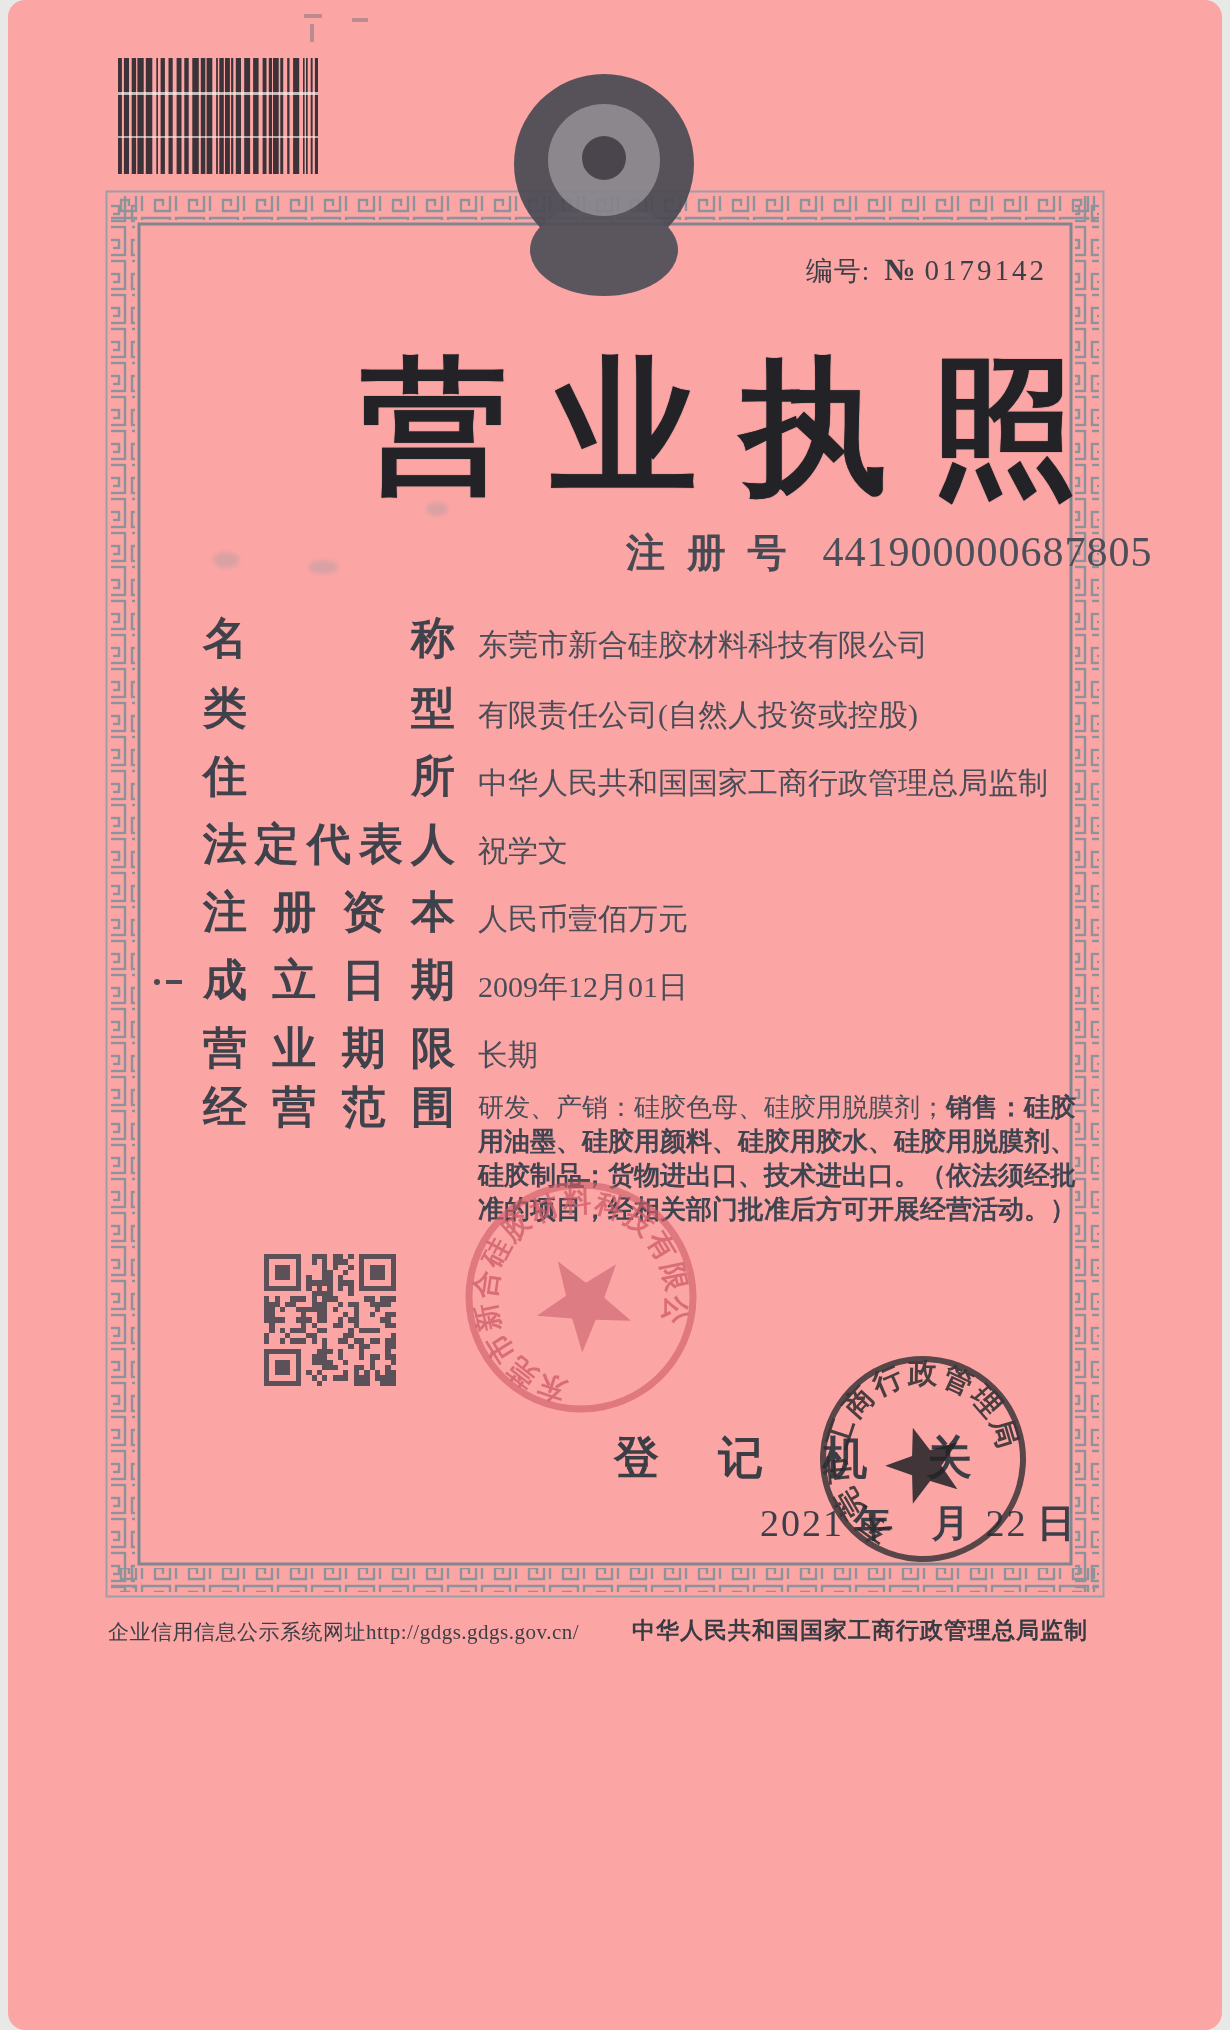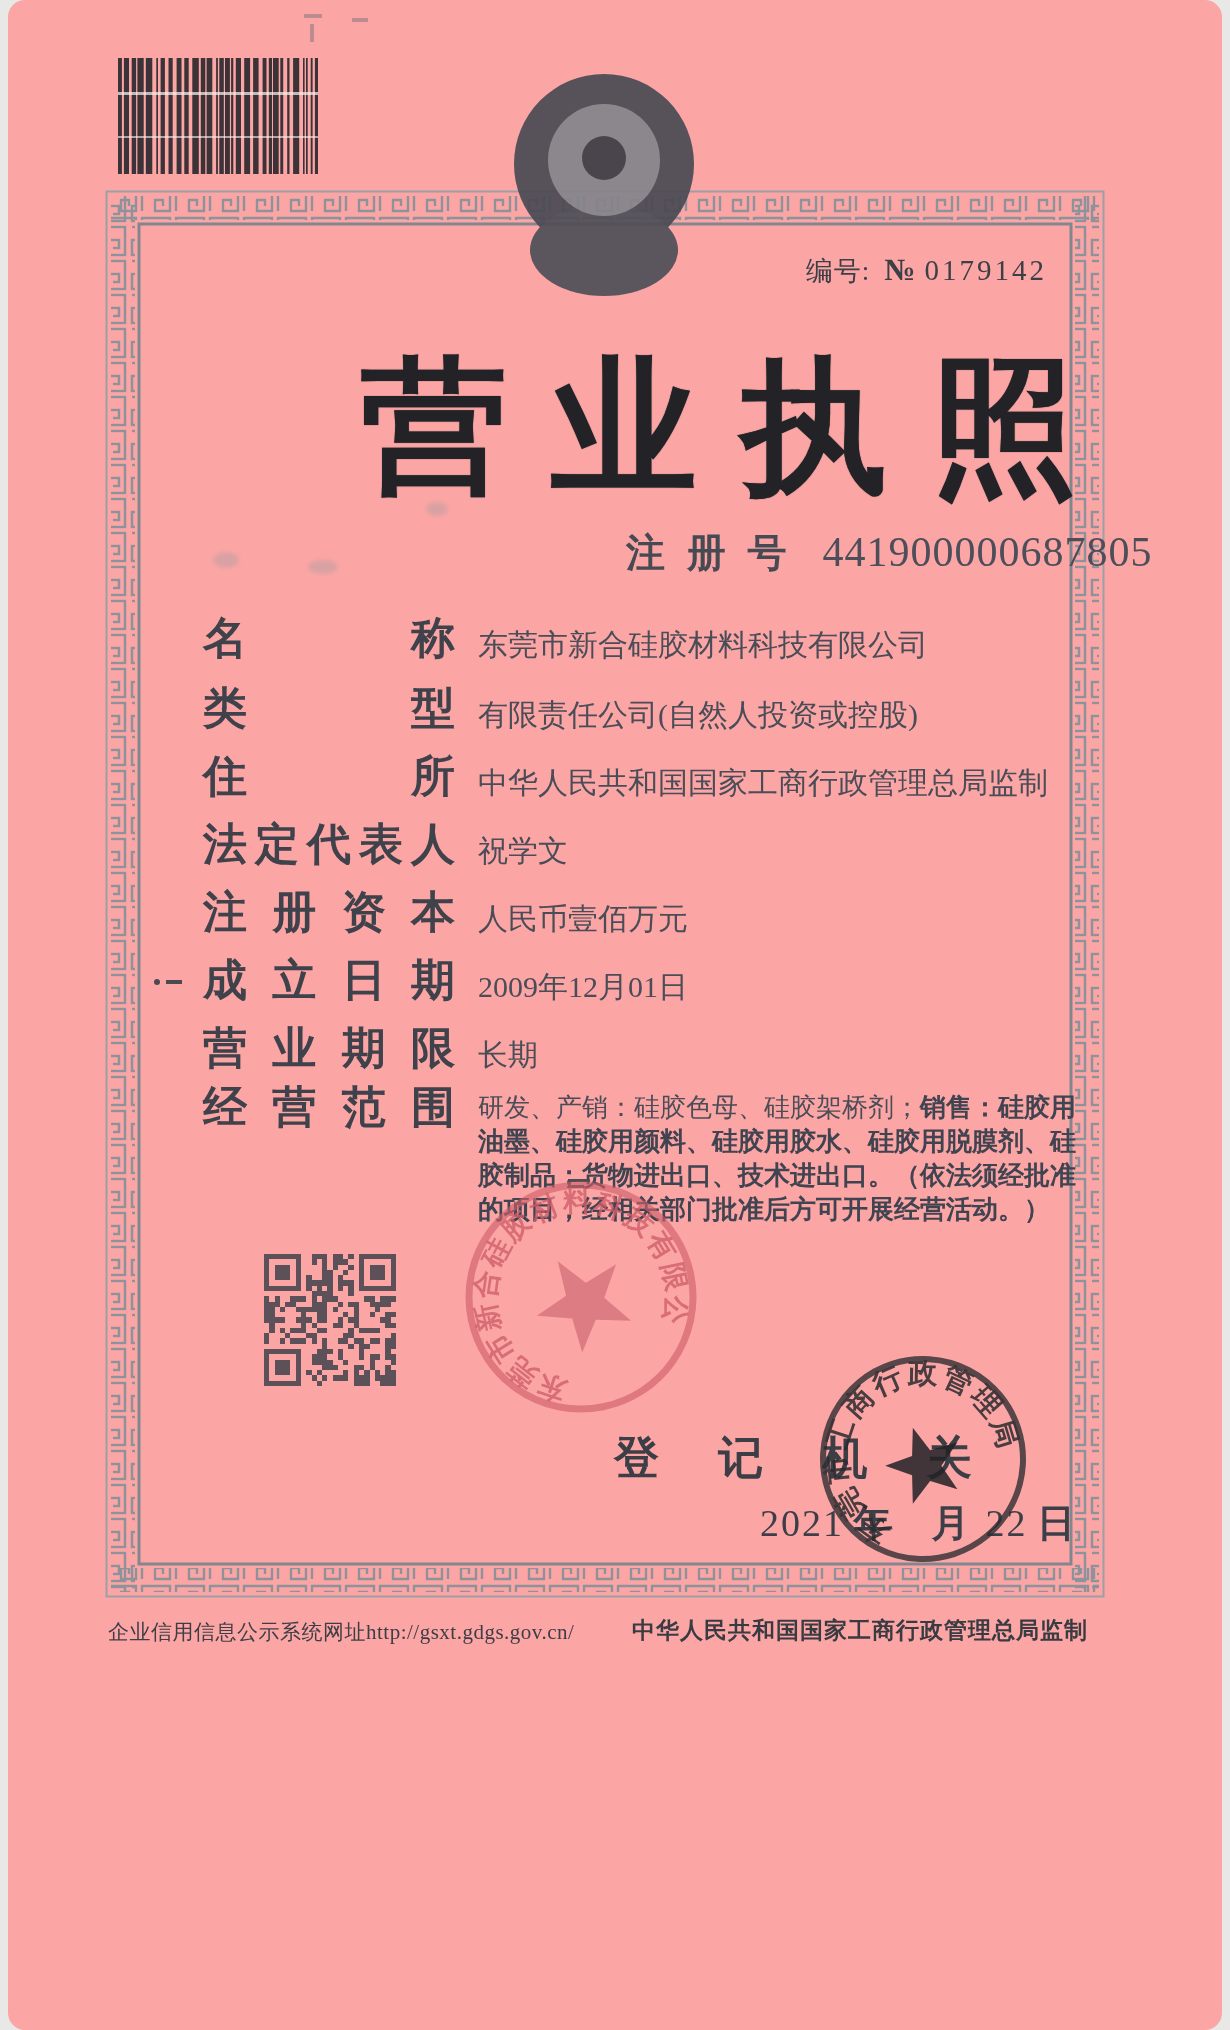--- a/index.html
+++ b/index.html
@@ -209,21 +209,21 @@
       </div>
     <div class="fvalue">长期</div>
   </div>
   <div class="row" style="top:1085px;">
     <div class="flabel jlabel" style="display: flex; justify-content: space-between;">
         <span>经</span>
         <span>营</span>
         <span>范</span>
         <span>围</span>
       </div>
-    <div class="fvalue small"><span>研发、产销：硅胶色母、硅胶架桥剂；</span><span class="boldpart">销售：硅胶用油墨、硅胶用颜料、硅胶用胶水、硅胶用脱膜剂、硅胶制品；货物进出口、技术进出口。（依法须经批准的项目，经相关部门批准后方可开展经营活动。）</span></div>
+    <div class="fvalue small"><span>研发、产销：硅胶色母、硅胶用脱膜剂；</span><span class="boldpart">销售：硅胶用油墨、硅胶用颜料、硅胶用胶水、硅胶用脱膜剂、硅胶制品；货物进出口、技术进出口。（依法须经批准的项目，经相关部门批准后方可开展经营活动。）</span></div>
   </div>
 
   <div class="dashdot"><i class="d1"></i><i class="d2"></i></div>
   <div class="mark3" style="left:560px;top:1176px;">
       <i></i>
       <i style="width:16px;"></i>
     </div>
 
   <svg class="qr" id="qrcode" viewBox="0 0 25 25" shape-rendering="crispEdges">
       <rect x="0" y="0" width="1" height="1" fill="#41434c"></rect>
@@ -561,16 +561,16 @@
       <polygon points="0,-42 10,-13.8 40,-13 16.2,5.3 24.7,34 0,17 -24.7,34 -16.2,5.3 -40,-13 -10,-13.8" transform="translate(113,120) scale(0.95)" fill="#222226" opacity="0.92"></polygon>
       <defs>
           <path id="blkArc" d="M64,171 A76,76 0 1 1 162,171" fill="none"></path>
         </defs>
       <text font-size="29" letter-spacing="3" fill="#2b2b2f" opacity="0.92" font-family="Liberation Serif, serif" font-weight="700">
         <textPath href="#blkArc" startOffset="2">东莞市工商行政管理局</textPath>
       </text>
     </g>
   </svg>
 
-  <div class="footl">企业信用信息公示系统网址http://gsxt.gdgs.gov.cn/</div>
+  <div class="footl">企业信用信息公示系统网址http://gdgs.gdgs.gov.cn/</div>
   <div class="footr">中华人民共和国国家工商行政管理总局监制</div>
 
 </div>
 
 </body></html>

